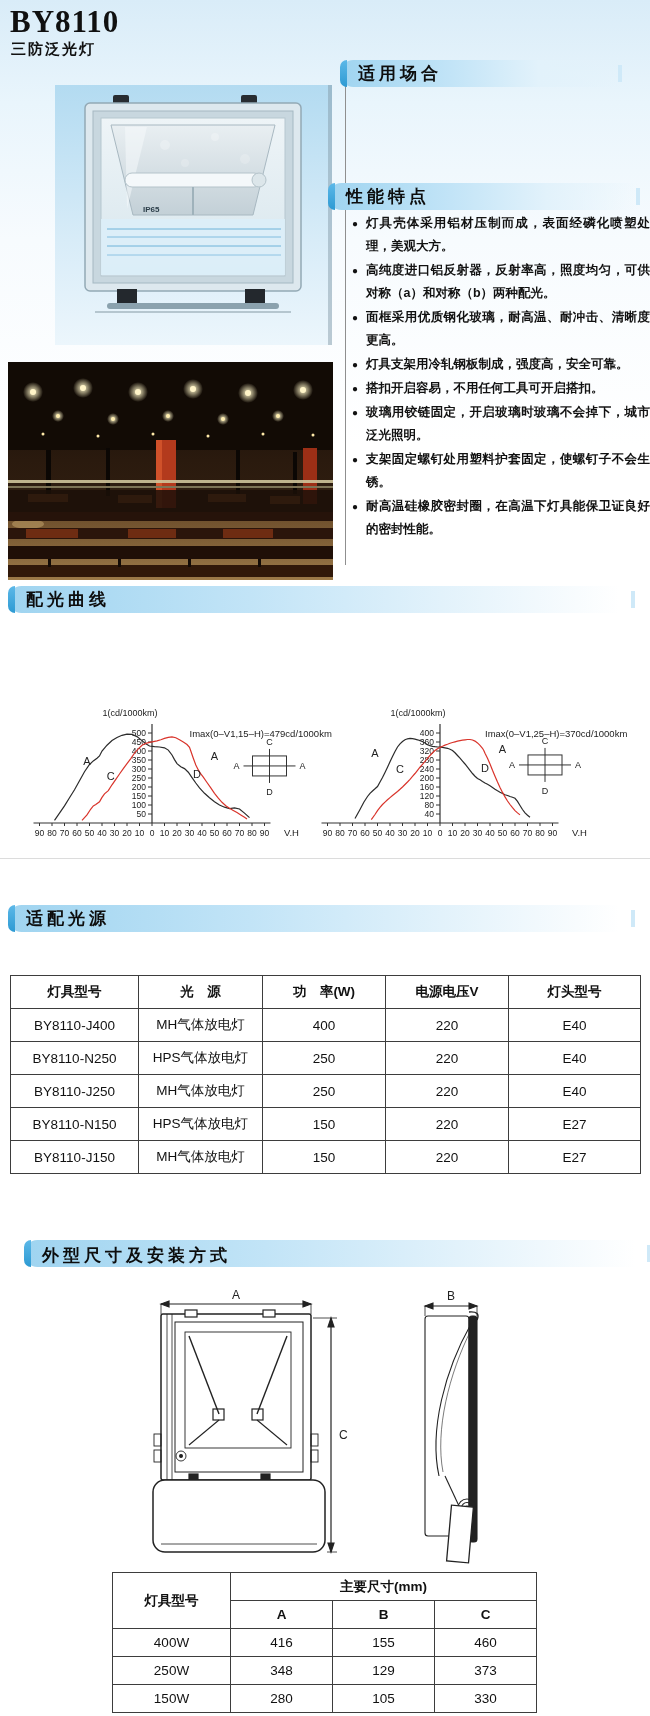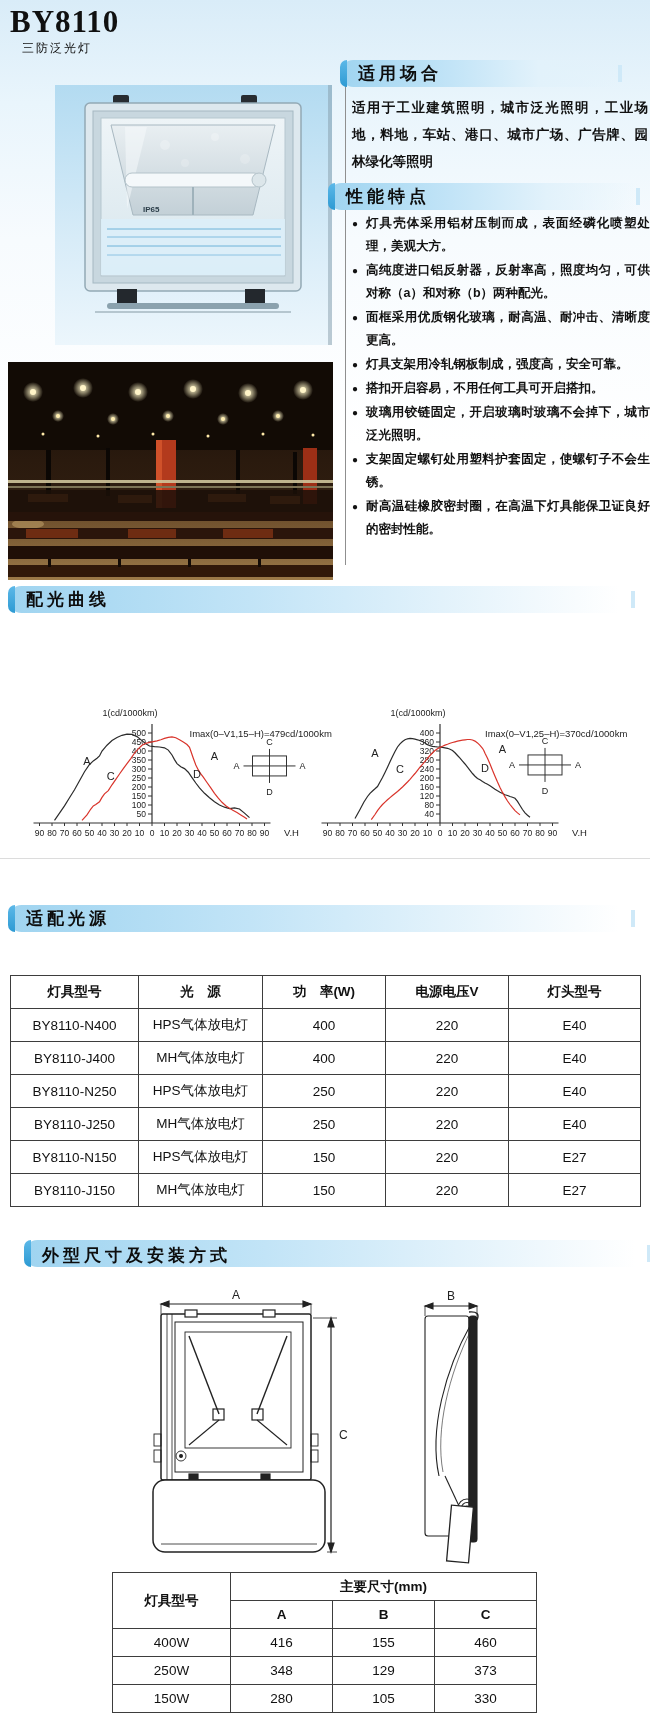--- a/index.html
+++ b/index.html
@@ -2,21 +2,21 @@
 <html><head>
 <meta charset="utf-8">
 <style>
   html,body{margin:0;padding:0;background:#fff;}
   #page{position:relative;width:650px;height:1716px;overflow:hidden;
         background:linear-gradient(180deg,#d9ecf8 0%,#e9f5fc 6%,#f7fbfe 14%,#ffffff 26%);
         font-family:"Liberation Sans","DejaVu Sans",sans-serif;color:#111;}
   .abs{position:absolute;}
   .page-title{left:10px;top:4px;font-family:"Liberation Serif","DejaVu Serif",serif;
               font-size:31px;font-weight:700;letter-spacing:1px;color:#101010;}
-  .page-subtitle{left:11px;top:40px;font-size:12px;font-weight:400;letter-spacing:2px;margin-left:11px;}
+  .page-subtitle{left:11px;top:40px;font-size:15px;font-weight:700;letter-spacing:2px;}
   .vdivider{left:345px;top:68px;width:1px;height:497px;background:#8f8f8f;}
   .hdivider{left:0;top:858px;width:650px;height:1px;background:#dcdcdc;}
   .pill{height:27px;display:flex;align-items:center;
         background:linear-gradient(90deg,#9fd4f0 0%,#c2e4f7 38%,#e2f2fb 68%,rgba(255,255,255,0) 96%);
         border-radius:14px 4px 4px 14px;}
   .pill::before{content:"";position:absolute;left:0;top:0;bottom:0;width:7px;
         background:linear-gradient(180deg,#5cb8e8,#2d9ad3);border-radius:10px 0 0 10px;}
   .pill::after{content:"";position:absolute;right:10px;top:5px;bottom:5px;width:4px;background:#cfe9f8;}
   .pill span{margin-left:18px;font-size:17px;font-weight:700;letter-spacing:4px;color:#0d0d0d;}
   .usage-body{left:352px;top:94px;width:296px;font-size:13.5px;font-weight:700;
@@ -171,21 +171,20 @@
       <rect x="180" y="197" width="3" height="8" fill="#120a05"></rect>
         <rect x="250" y="197" width="3" height="8" fill="#120a05"></rect>
     </svg>
   </div>
 
   <div class="abs vdivider"></div>
 
   <div class="abs pill" style="left:340px;top:60px;width:292px;">
     <span>适用场合</span>
   </div>
-  <div class="abs usage-body">适用于工业建筑照明，城市泛光照明，工业场地，料地，车站、港口、城市广场、广告牌、园林绿化等照明</div>
 
   <div class="abs pill" style="left:328px;top:183px;width:322px;">
     <span>性能特点</span>
   </div>
   <div class="abs feature-list">
       <div class="feature-item">灯具壳体采用铝材压制而成，表面经磷化喷塑处理，美观大方。</div>
       <div class="feature-item">高纯度进口铝反射器，反射率高，照度均匀，可供对称（a）和对称（b）两种配光。</div>
       <div class="feature-item">面框采用优质钢化玻璃，耐高温、耐冲击、清晰度更高。</div>
       <div class="feature-item">灯具支架用冷轧钢板制成，强度高，安全可靠。</div>
       <div class="feature-item">搭扣开启容易，不用任何工具可开启搭扣。</div>
@@ -375,27 +374,20 @@
         <tr>
           <th>灯具型号</th>
           <th>光　源</th>
           <th>功　率(W)</th>
           <th>电源电压V</th>
           <th>灯头型号</th>
         </tr>
       </thead>
     <tbody>
         <tr>
-          <td>BY8110-N400</td>
-          <td>HPS气体放电灯</td>
-          <td>400</td>
-          <td>220</td>
-          <td>E40</td>
-        </tr>
-        <tr>
           <td>BY8110-J400</td>
           <td>MH气体放电灯</td>
           <td>400</td>
           <td>220</td>
           <td>E40</td>
         </tr>
         <tr>
           <td>BY8110-N250</td>
           <td>HPS气体放电灯</td>
           <td>250</td>

